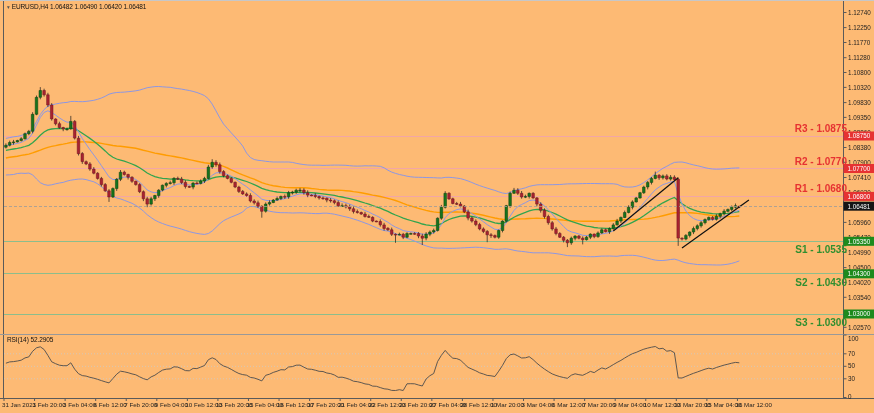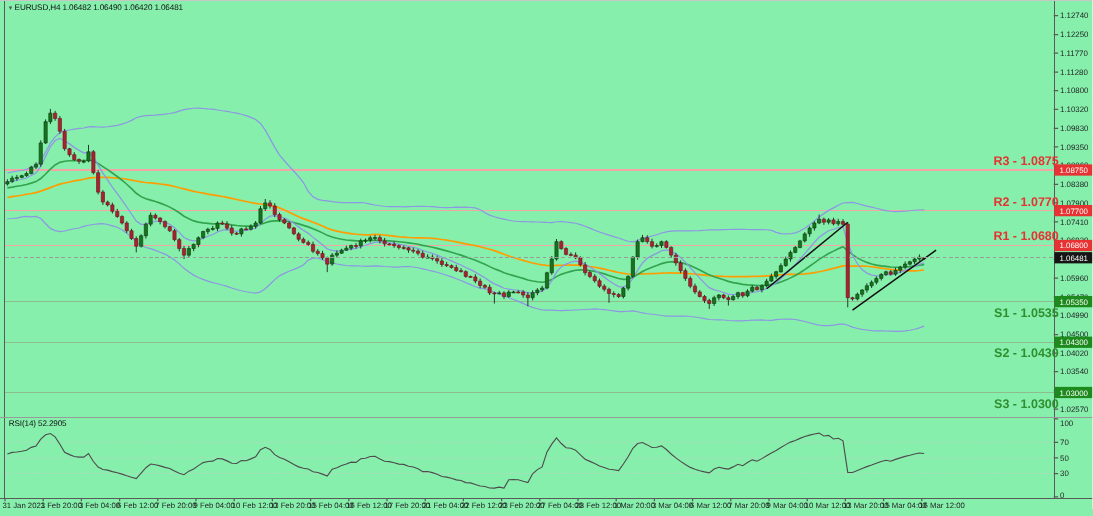--- a/index.html
+++ b/index.html
@@ -1,17 +1,17 @@
 <!DOCTYPE html>
 <html><head>
 <meta charset="utf-8">
 <style>
   html,body{margin:0;padding:0;background:#fff;width:874px;height:413px;overflow:hidden;
     font-family:"Liberation Sans",sans-serif;}
-  #chart-window{position:relative;width:874px;height:413px;background:#86efac;}
+  #chart-window{position:relative;width:874px;height:413px;background:#fdba74;}
   #chart-svg{position:absolute;left:0;top:0;}
   .overlay{position:absolute;color:#000;white-space:nowrap;}
   #ohlc-title{left:7px;top:3px;font-size:6.5px;letter-spacing:-0.1px;color:#111;}
   #ohlc-title .tri{color:#555;font-size:5.5px;margin-right:2px;}
   #rsi-label{left:7px;top:336px;font-size:6.5px;letter-spacing:-0.1px;color:#111;}
 </style>
 </head>
 <body>
 
 <div id="chart-window">

